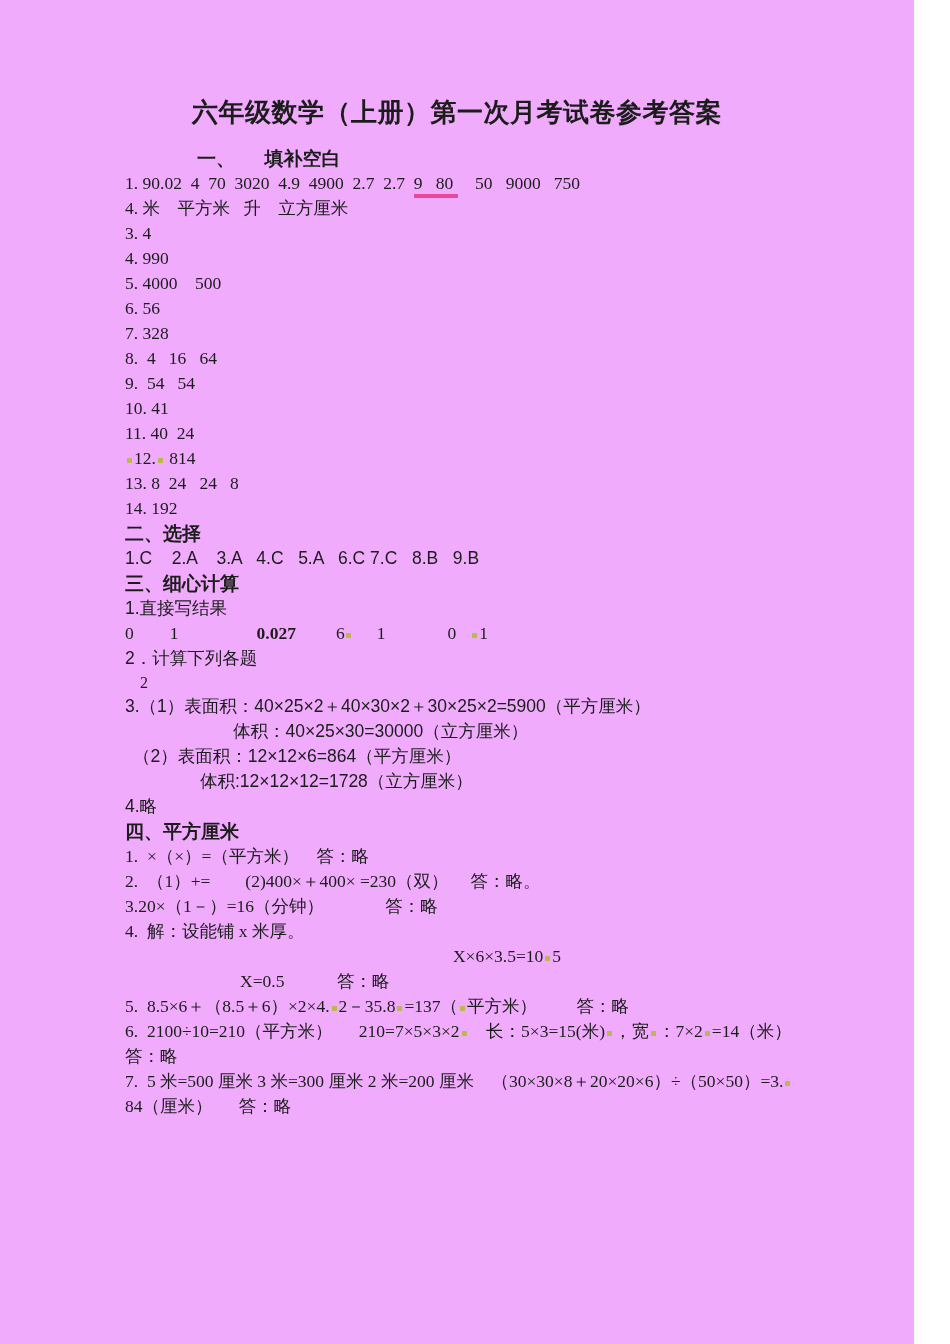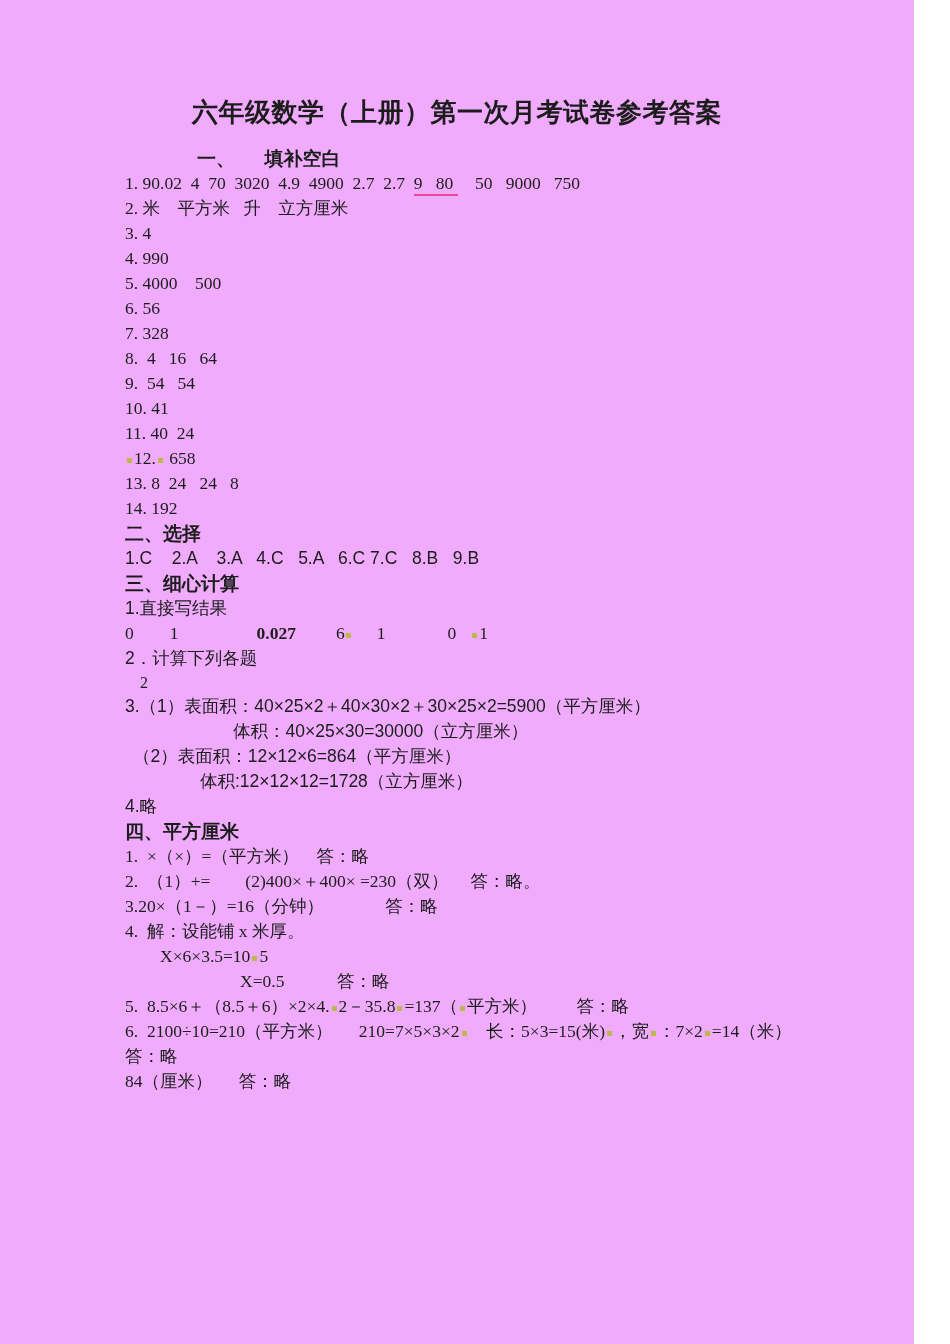--- a/index.html
+++ b/index.html
@@ -31,27 +31,27 @@
     white-space:pre;
   }
   .serif { font-family:"Liberation Serif","DejaVu Serif",serif; }
   .sans  { font-family:"Liberation Sans","DejaVu Sans",sans-serif; }
   .b { font-weight:bold; }
   .h { font-size:19px; }
   .small { font-size:16px; height:23px; line-height:23px; }
   .mt14 { margin-top:14px; }
   .i8   { padding-left:8px; }
   .i15  { padding-left:15px; }
-  .i35  { padding-left:35px; }
+  .i35  { padding-left:35px;text-align:center; }
   .i72  { padding-left:72px; }
   .i75  { padding-left:75px; }
   .i108 { padding-left:108px; }
   .i115 { padding-left:115px; }
   .ul {
-    border-bottom:2px solid #ec4899;
+    border-bottom:4px solid #ec4899;
     padding-bottom:1px;
   }
   .adot {
     display:inline-block;
     width:5px; height:5px;
     background:#b9b94f;
     vertical-align:1px;
     margin:0 2px;
   }
   
@@ -64,31 +64,31 @@
 </style>
 </head>
 <body>
 
 <div class="page">
 
   <div class="title">六年级数学（上册）第一次月考试卷参考答案</div>
 
   <div class="line sans b h i72 mt14">一、　  填补空白</div>
   <div class="line serif"><span>1. 90.02  4  70  3020  4.9  4900  2.7  2.7  </span><span class="ul">9   80 </span><span>    50   9000   750</span></div>
-  <div class="line serif">2. 米    平方米   升    立方厘米</div>
+  <div class="line serif">4. 米    平方米   升    立方厘米</div>
   <div class="line serif">3. 4</div>
   <div class="line serif">4. 990</div>
   <div class="line serif">5. 4000    500</div>
   <div class="line serif">6. 56</div>
   <div class="line serif">7. 328</div>
   <div class="line serif">8.  4   16   64</div>
   <div class="line serif">9.  54   54</div>
   <div class="line serif">10. 41</div>
   <div class="line serif">11. 40  24</div>
-  <div class="line serif"><span class="adot"></span><span>12.</span><span class="adot"></span><span> 658</span></div>
+  <div class="line serif"><span class="adot"></span><span>12.</span><span class="adot"></span><span> 814</span></div>
   <div class="line serif">13. 8  24   24   8</div>
   <div class="line serif">14. 192</div>
 
   <div class="line sans b h">二、选择</div>
   <div class="line sans">1.C    2.A    3.A   4.C   5.A   6.C 7.C   8.B   9.B</div>
 
   <div class="line sans b h">三、细心计算</div>
   <div class="line sans">1.直接写结果</div>
   <div class="line serif"><span class="rw1">0</span><span class="rw2">1</span><span class="rw3">0.027</span><span>6</span><span class="adot rwd1"></span><span class="rw5">1</span><span class="rw6">0</span><span class="adot"></span><span>1</span></div>
   <div class="line sans">2．计算下列各题</div>
@@ -102,15 +102,16 @@
   <div class="line sans b h">四、平方厘米</div>
   <div class="line serif">1.  ×（×）=（平方米）    答：略</div>
   <div class="line serif">2.  （1）+=        (2)400×＋400× =230（双）     答：略。</div>
   <div class="line serif">3.20×（1－）=16（分钟）              答：略</div>
   <div class="line serif">4.  解：设能铺 x 米厚。</div>
   <div class="line serif i35"><span>X×6×3.5=10</span><span class="adot"></span><span>5</span></div>
   <div class="line serif i115">X=0.5            答：略</div>
   <div class="line serif"><span>5.  8.5×6＋（8.5＋6）×2×4.</span><span class="adot"></span><span>2－35.8</span><span class="adot"></span><span>=137（</span><span class="adot"></span><span>平方米）         答：略</span></div>
   <div class="line serif"><span>6.  2100÷10=210（平方米）      210=7×5×3×2</span><span class="adot"></span><span>    长：5×3=15(米)</span><span class="adot"></span><span>，宽</span><span class="adot"></span><span>：7×2</span><span class="adot"></span><span>=14（米）</span></div>
   <div class="line serif">答：略</div>
+  <div class="line serif"><span>7.  5 米=500 厘米 3 米=300 厘米 2 米=200 厘米    （30×30×8＋20×20×6）÷（50×50）=3.</span><span class="adot"></span></div>
   <div class="line serif">84（厘米）      答：略</div>
 
 </div>
 
 </body></html>

